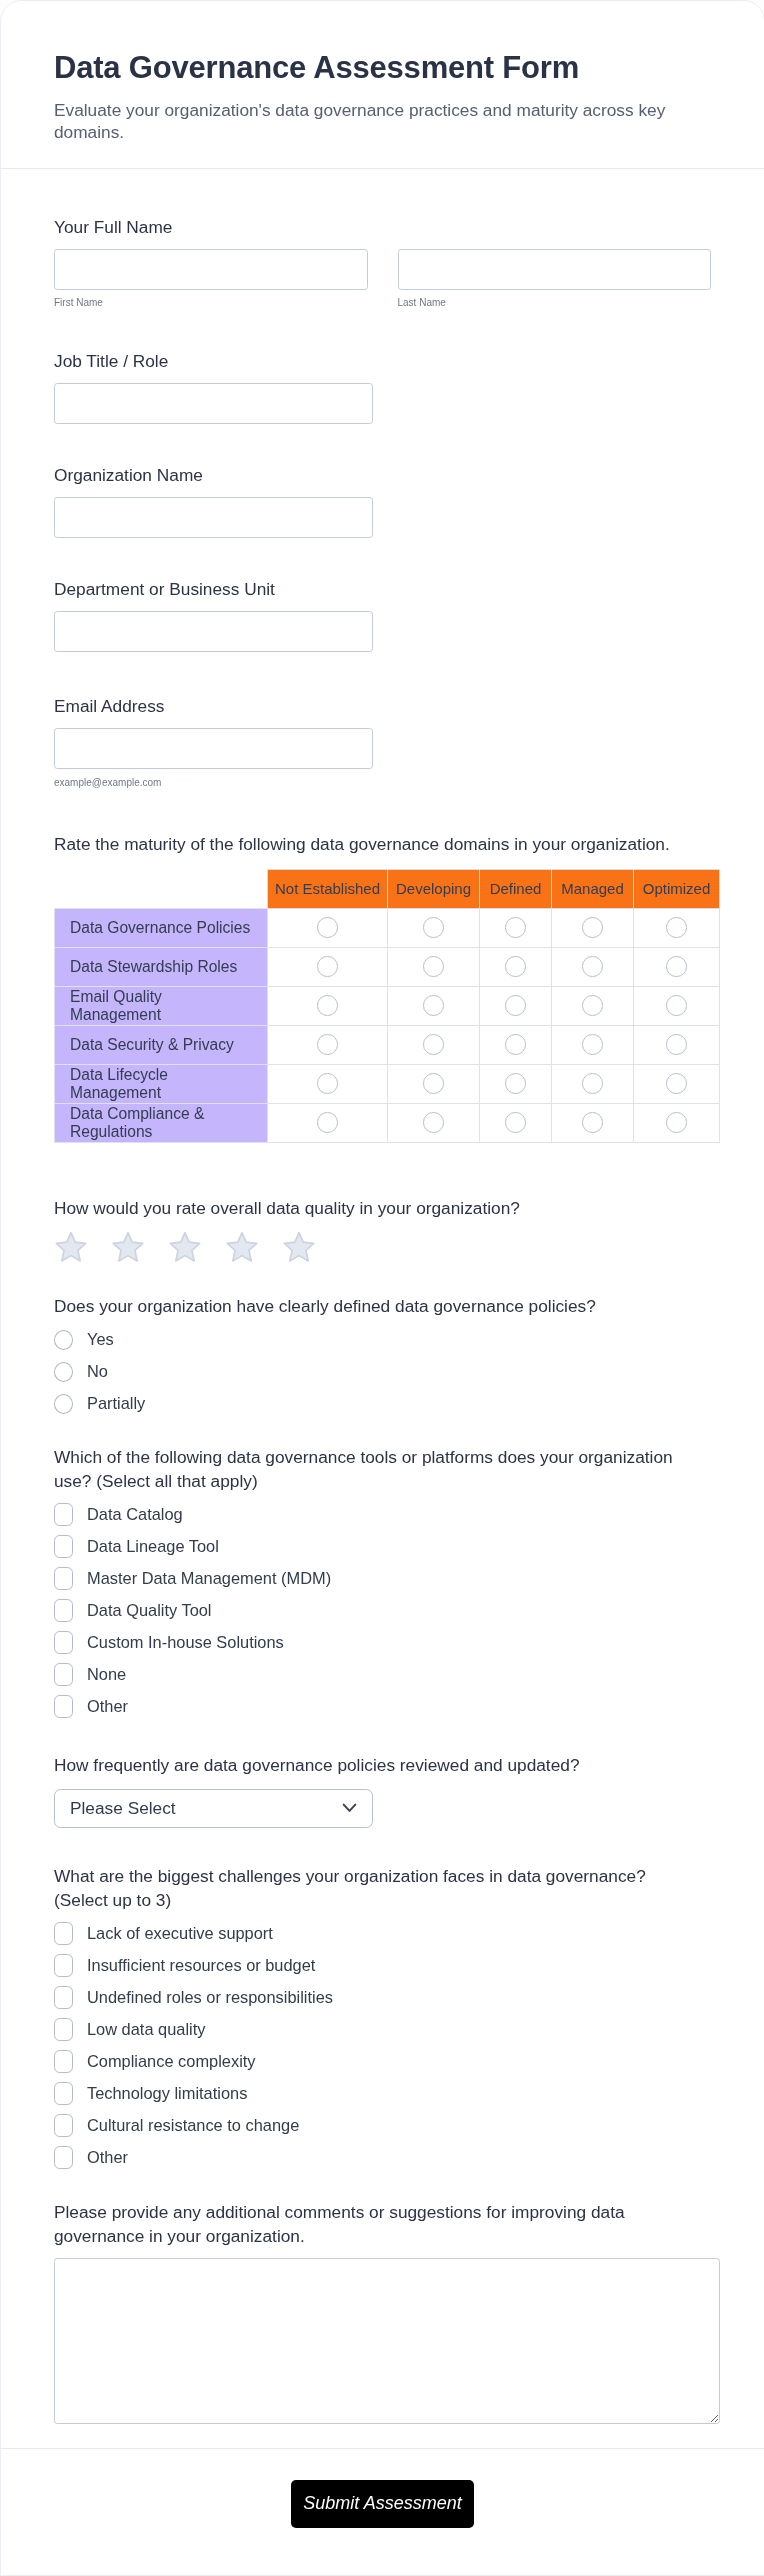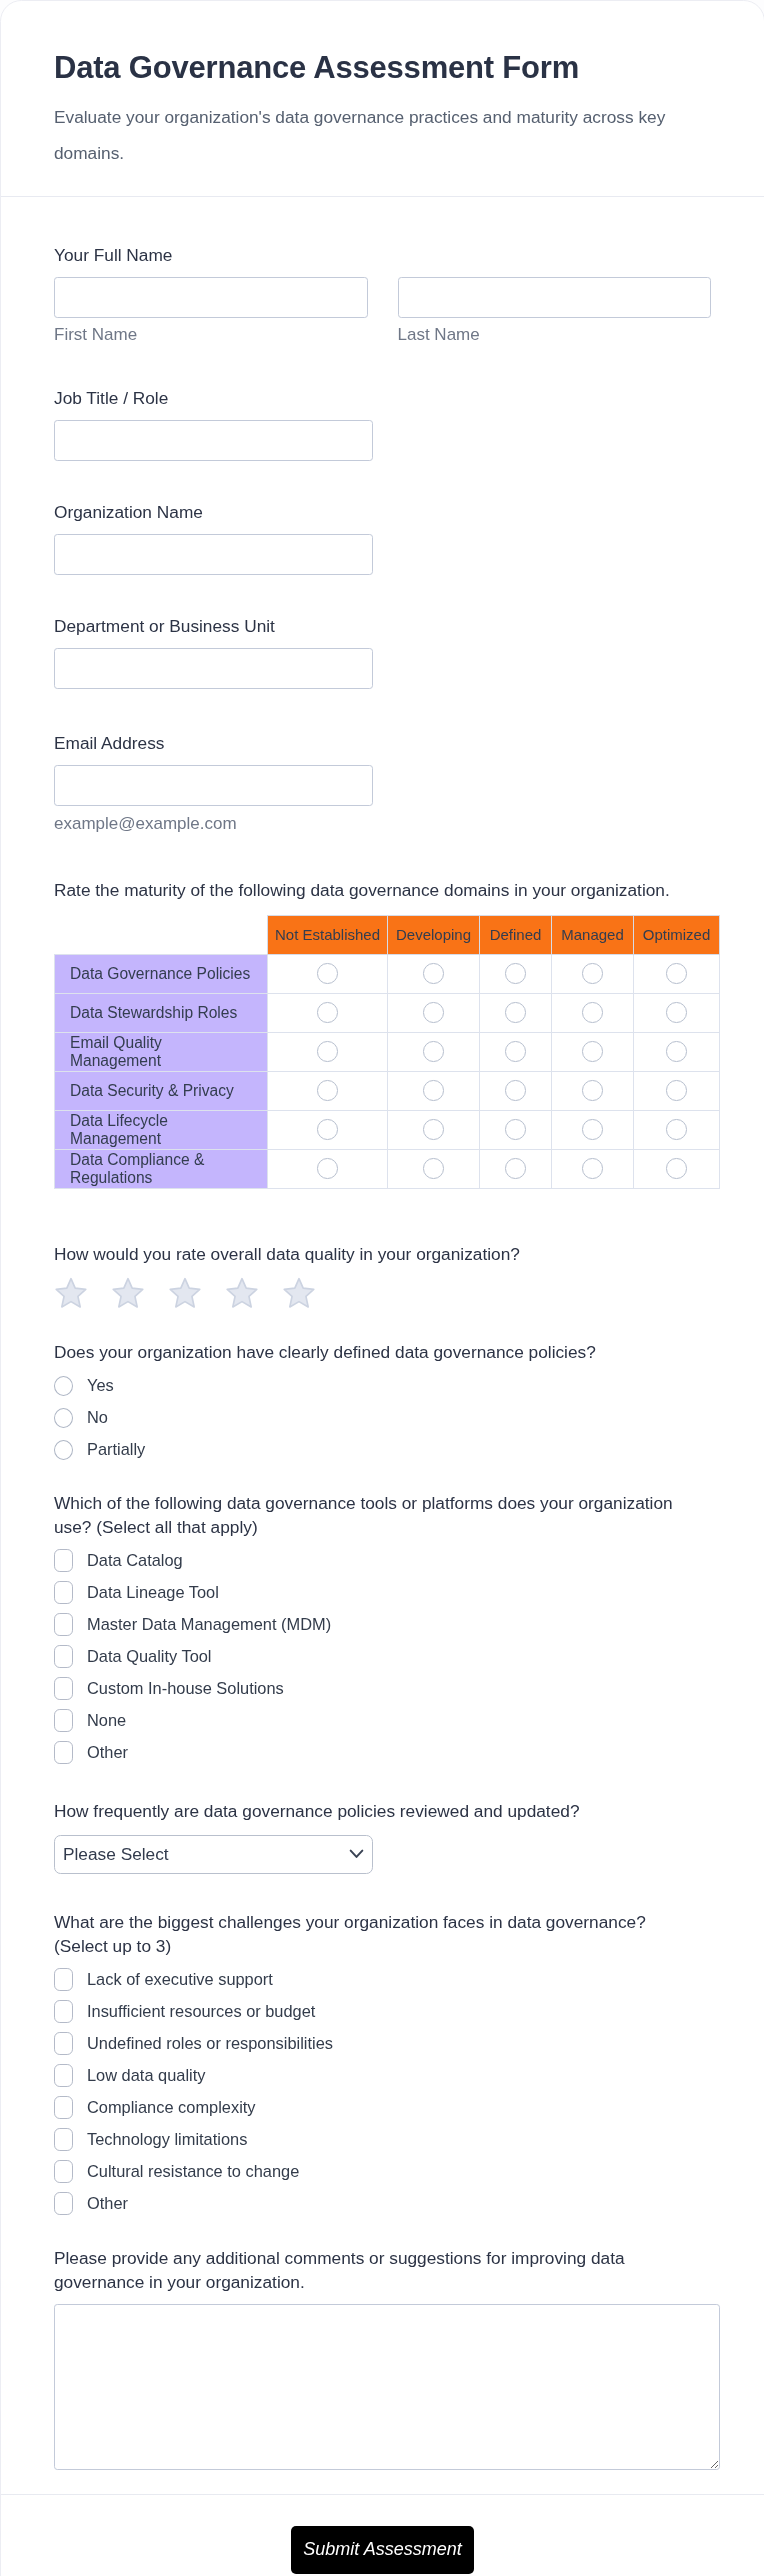--- a/index.html
+++ b/index.html
@@ -5,36 +5,36 @@
   * { box-sizing: border-box; }
   html,body { margin:0; padding:0; background:#fdfdfe; }
   body { font-family:"Liberation Sans", sans-serif; color:#2c3345; }
   .page {
     width:765px; min-height:2576px; margin:0 auto; background:#ffffff;
     border:0.8px solid #ecedf3; border-radius:21.4px 21.4px 0 0; overflow:hidden;
   }
   
   .form-header { padding:49px 53px 25px 53px; }
   .form-title { margin:0; font-size:31px; font-weight:700; color:#2a3245; letter-spacing:-0.2px; }
-  .form-subtitle { margin:13px 0 0 0; font-size:17.3px; line-height:36px; color:#566070; max-width:633px; }
+  .form-subtitle { margin:13px 0 0 0; font-size:17.3px; line-height:22px; color:#566070; max-width:633px; }
   .divider { height:0.8px; background:#e8eaf1; width:100%; }
   
   .form-body { padding:46px 53px 21.4px 53px; }
   .q { margin-bottom:41px; }
   .q-label { display:block; font-size:17.3px; font-weight:500; color:#2c3345; margin-bottom:10px; line-height:24px; }
   .q-label.wide { max-width:658px; }
   .text-input {
     height:41px; width:319px; border:0.8px solid #c3cad9; border-radius:3.3px;
     background:#fff; padding:0 11.5px; font-size:16.4px; color:#2c3345;
     font-family:"Liberation Sans", sans-serif; outline:none;
   }
   .name-row { display:flex; gap:30px; }
   .name-col { width:319px; }
   .name-col .text-input { width:100%; }
-  .sublabel { margin-top:7.4px; font-size:17px; color:#6f7787; }
+  .sublabel { margin-top:7.4px; font-size:10px; color:#6f7787; }
   
   .matrix-table { border-collapse:collapse; table-layout:fixed; width:666px; margin-top:13px; }
   .matrix-table th, .matrix-table td { padding:0; height:39px; }
   .matrix-table th.mx-corner { background:transparent; border:none; }
   .matrix-table th.mx-col {
     background:#f97316; border:0.8px solid #d6dbe7; font-size:15px; font-weight:500;
     color:#333d4f; text-align:center; padding:0 5px;
   }
   .matrix-table td.mx-rowlabel {
     background:#c4b5fd; border:0.8px solid #dde2ed; font-size:15.6px; font-weight:500;
@@ -57,21 +57,21 @@
   }
   .checkbox-ctl {
     flex:0 0 auto; width:19px; height:23px; border:1.2px solid #b4bac8;
     border-radius:5.8px; background:#fff; cursor:pointer;
   }
   .opt-label { font-size:16.4px; color:#333c4b; }
   
   .select-box {
     margin-top:11.5px; width:319px; height:39px; border:0.8px solid #b9c0cd; border-radius:6.6px;
     display:flex; align-items:center; justify-content:space-between;
-    padding:0 8px; cursor:pointer; background:#fff;
+    padding:0 15px; cursor:pointer; background:#fff;
   }
   .select-value { font-size:17.3px; color:#323b4d; }
   
   .comments-area {
     width:666px; height:166px; border:0.8px solid #c3cad9; border-radius:3.3px;
     resize:vertical; font-family:"Liberation Sans", sans-serif; font-size:16.4px;
     color:#2c3345; padding:10px 11.5px; outline:none;
   }
   
   .form-footer { padding:31px 0 39px 0; display:flex; justify-content:center; }

